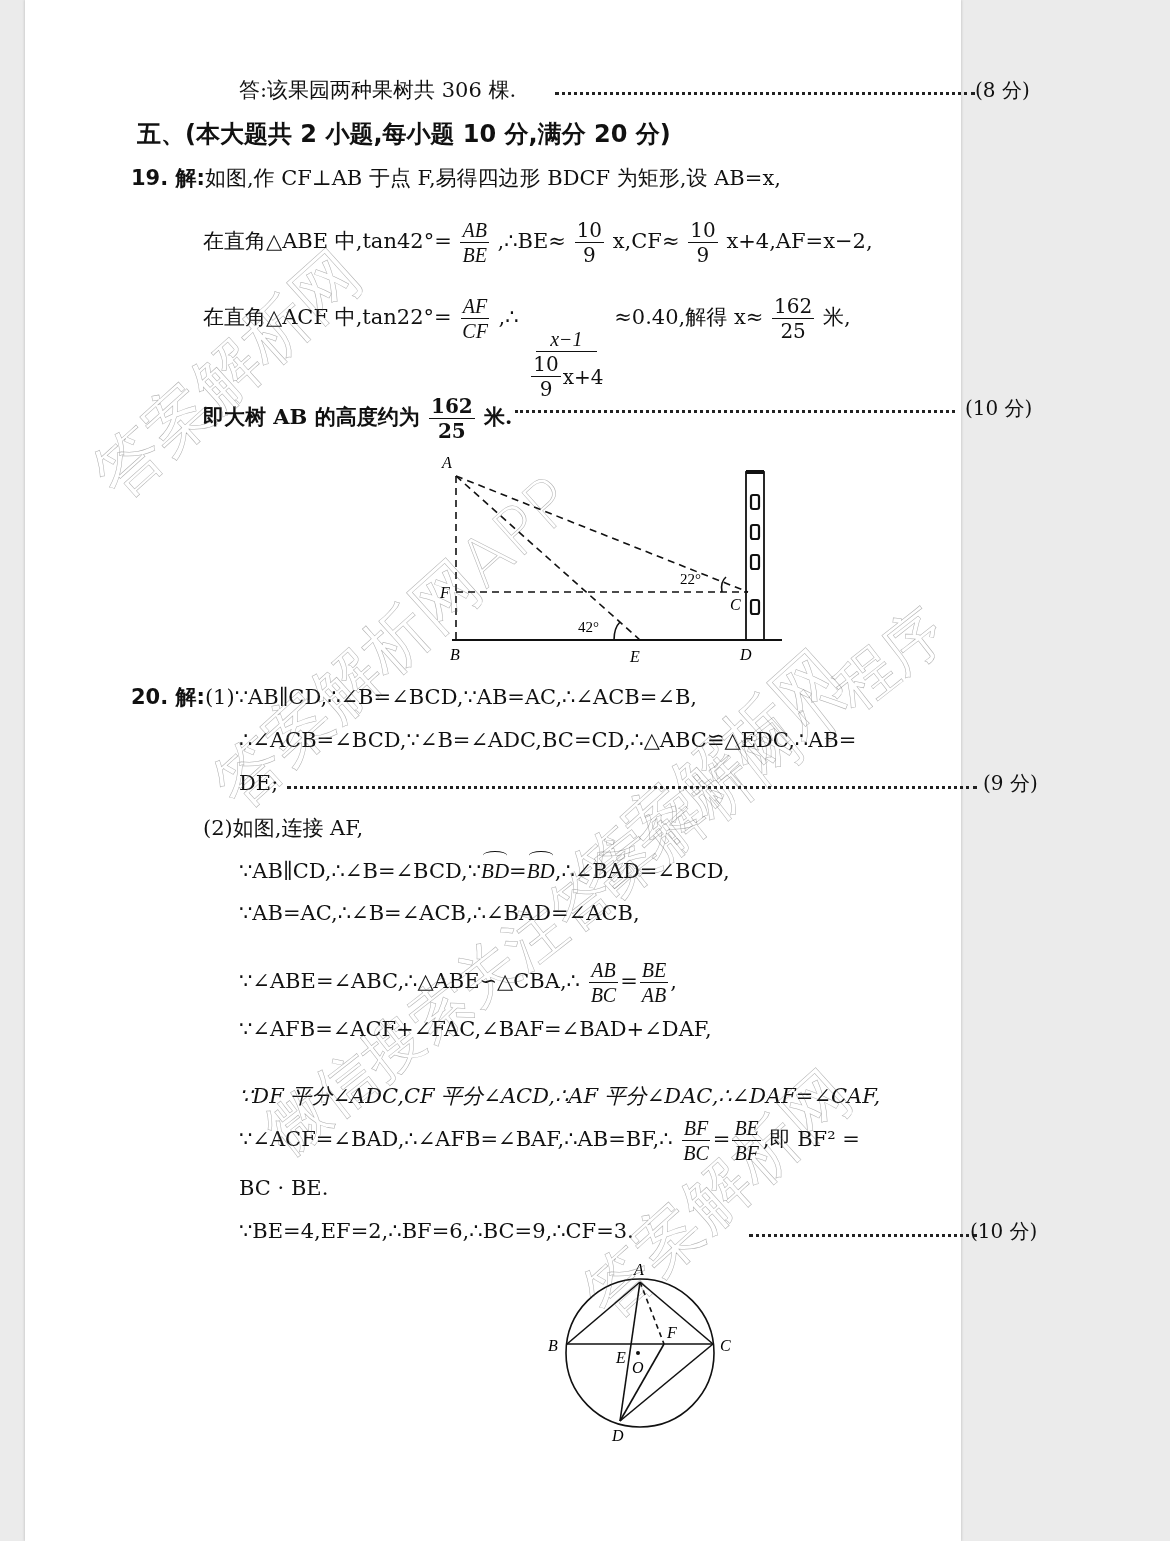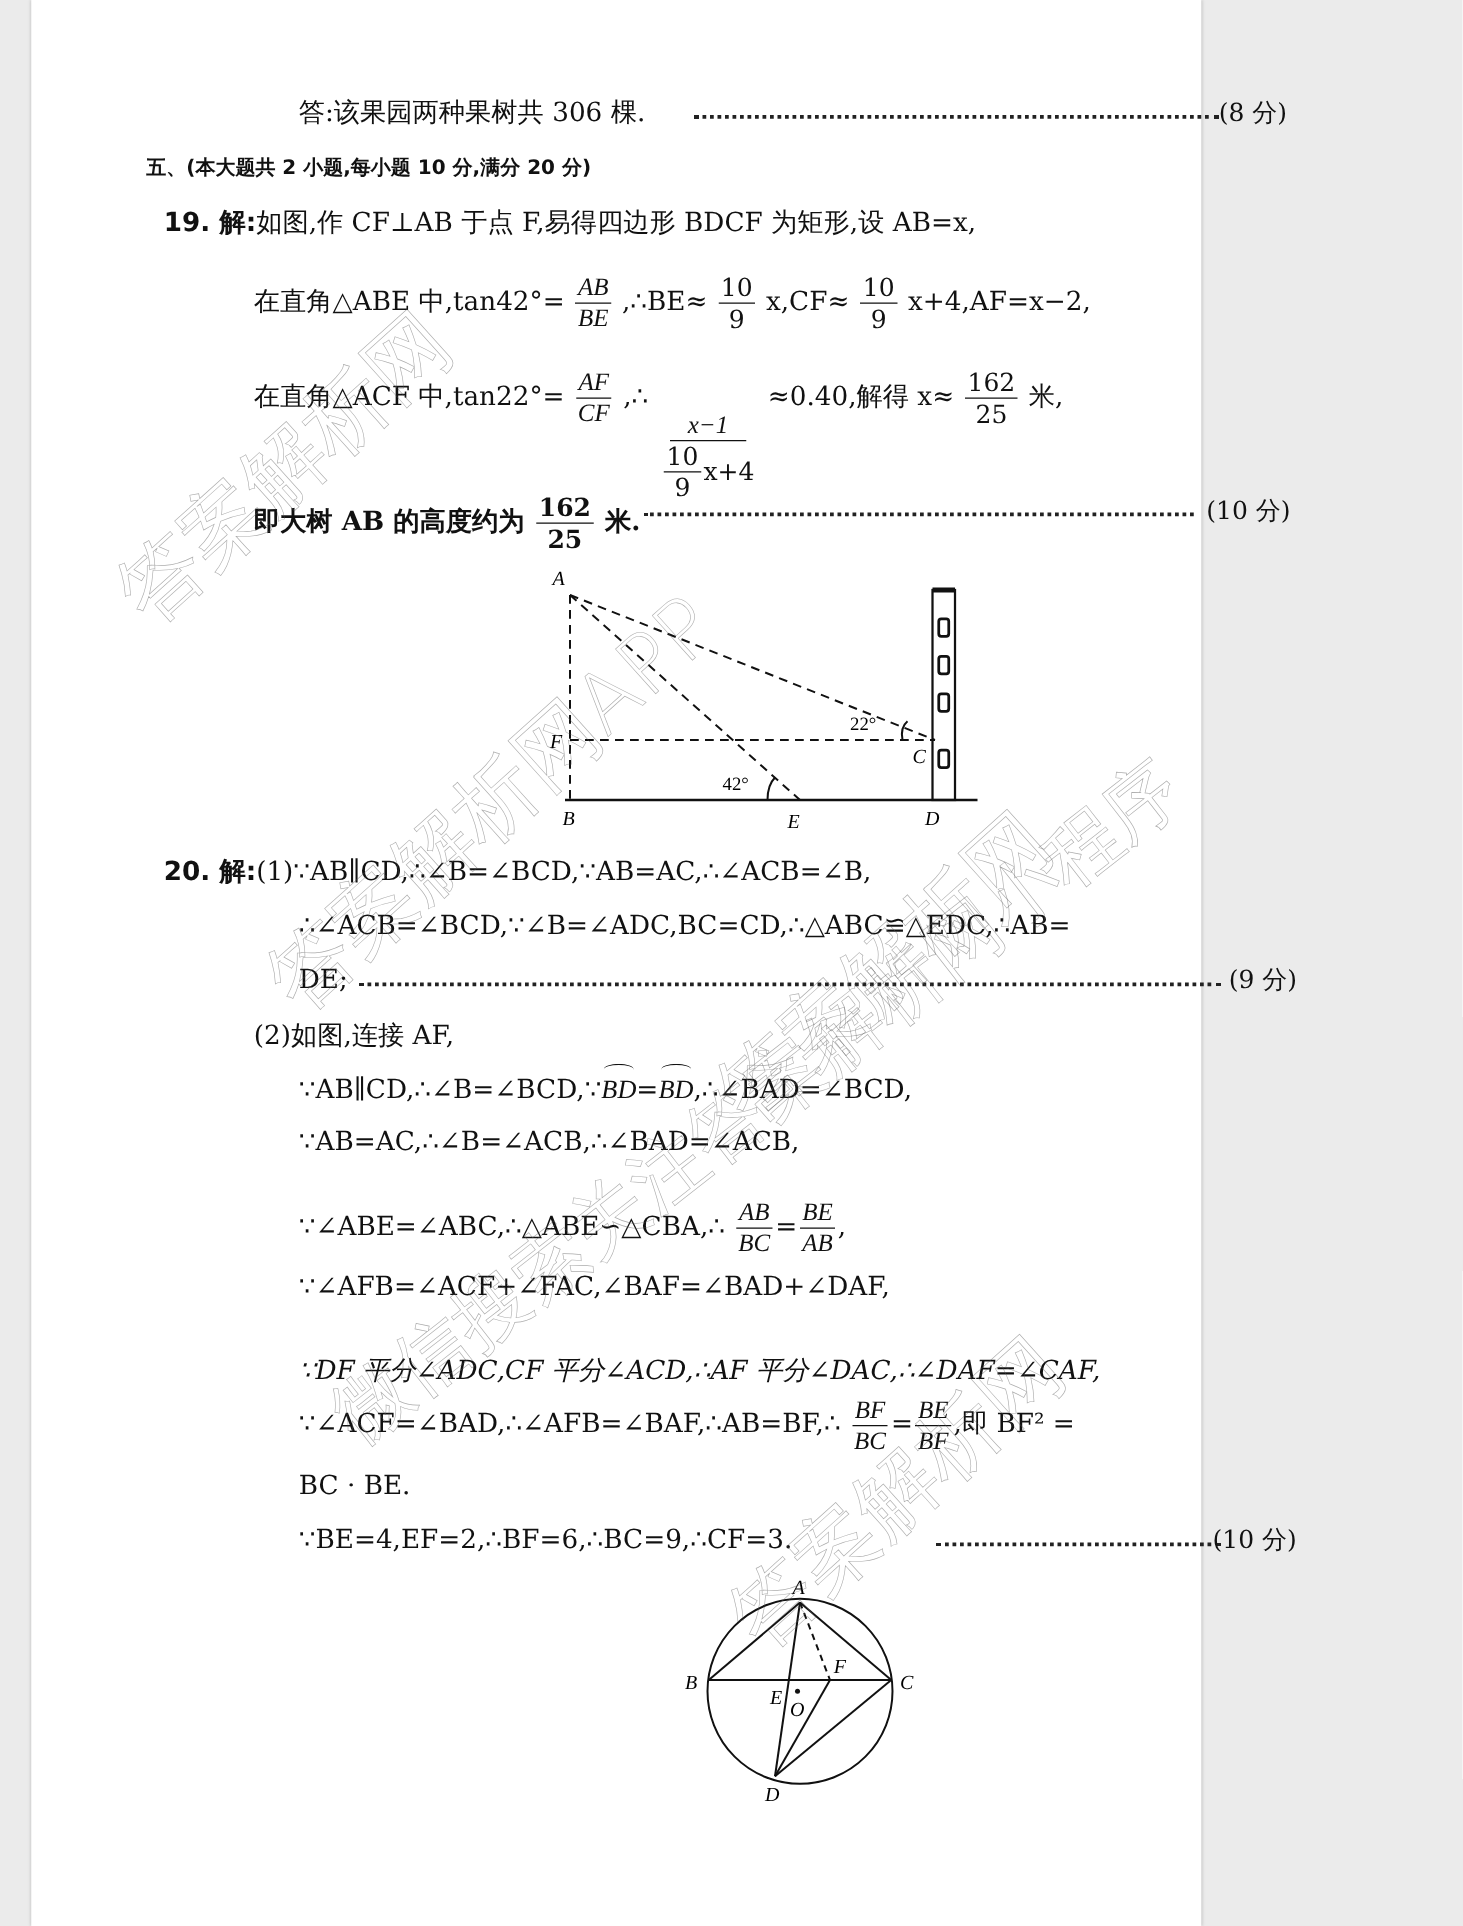--- a/index.html
+++ b/index.html
@@ -26,21 +26,21 @@
 </style>
 </head>
 <body>
 
 <div class="page">
 
   <div class="line" style="left:214px;top:76px;">答:该果园两种果树共 306 棵.</div>
   <div class="dots" style="left:530px;top:92px;width:420px;"></div>
   <div class="score" style="left:950px;top:76px;">(8 分)</div>
 
-  <div class="line bold" style="left:92px;top:120px;font-size:16px;">五、(本大题共 2 小题,每小题 10 分,满分 20 分)</div>
+  <div class="line bold" style="left:112px;top:120px;font-size:24px;">五、(本大题共 2 小题,每小题 10 分,满分 20 分)</div>
 
   <div class="line" style="left:106px;top:164px;">
     <span class="bold">19. 解:</span><span>如图,作 CF⊥AB 于点 F,易得四边形 BDCF 为矩形,设 AB=x,</span>
   </div>
 
   <div class="line" style="left:178px;top:218px;">
     <span>在直角△ABE 中,tan42°=</span>
     <span class="frac m">
         <span class="num">AB</span>
         <span class="den">BE</span>

